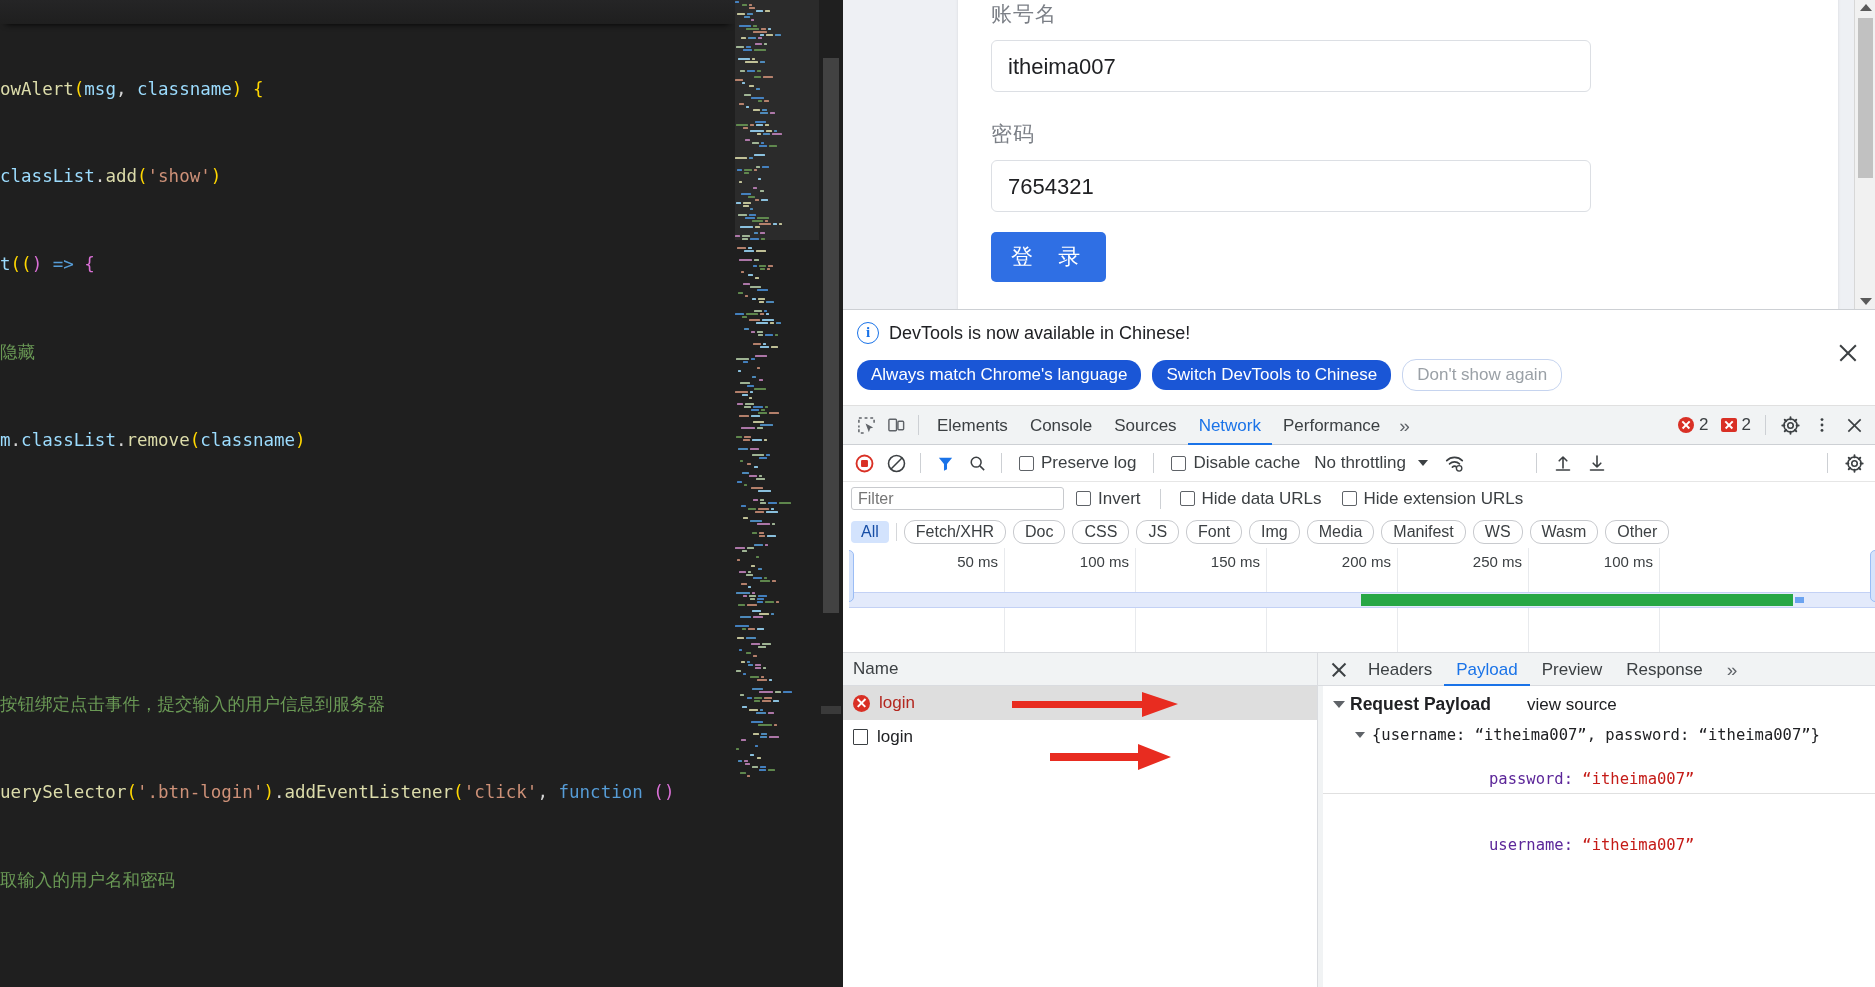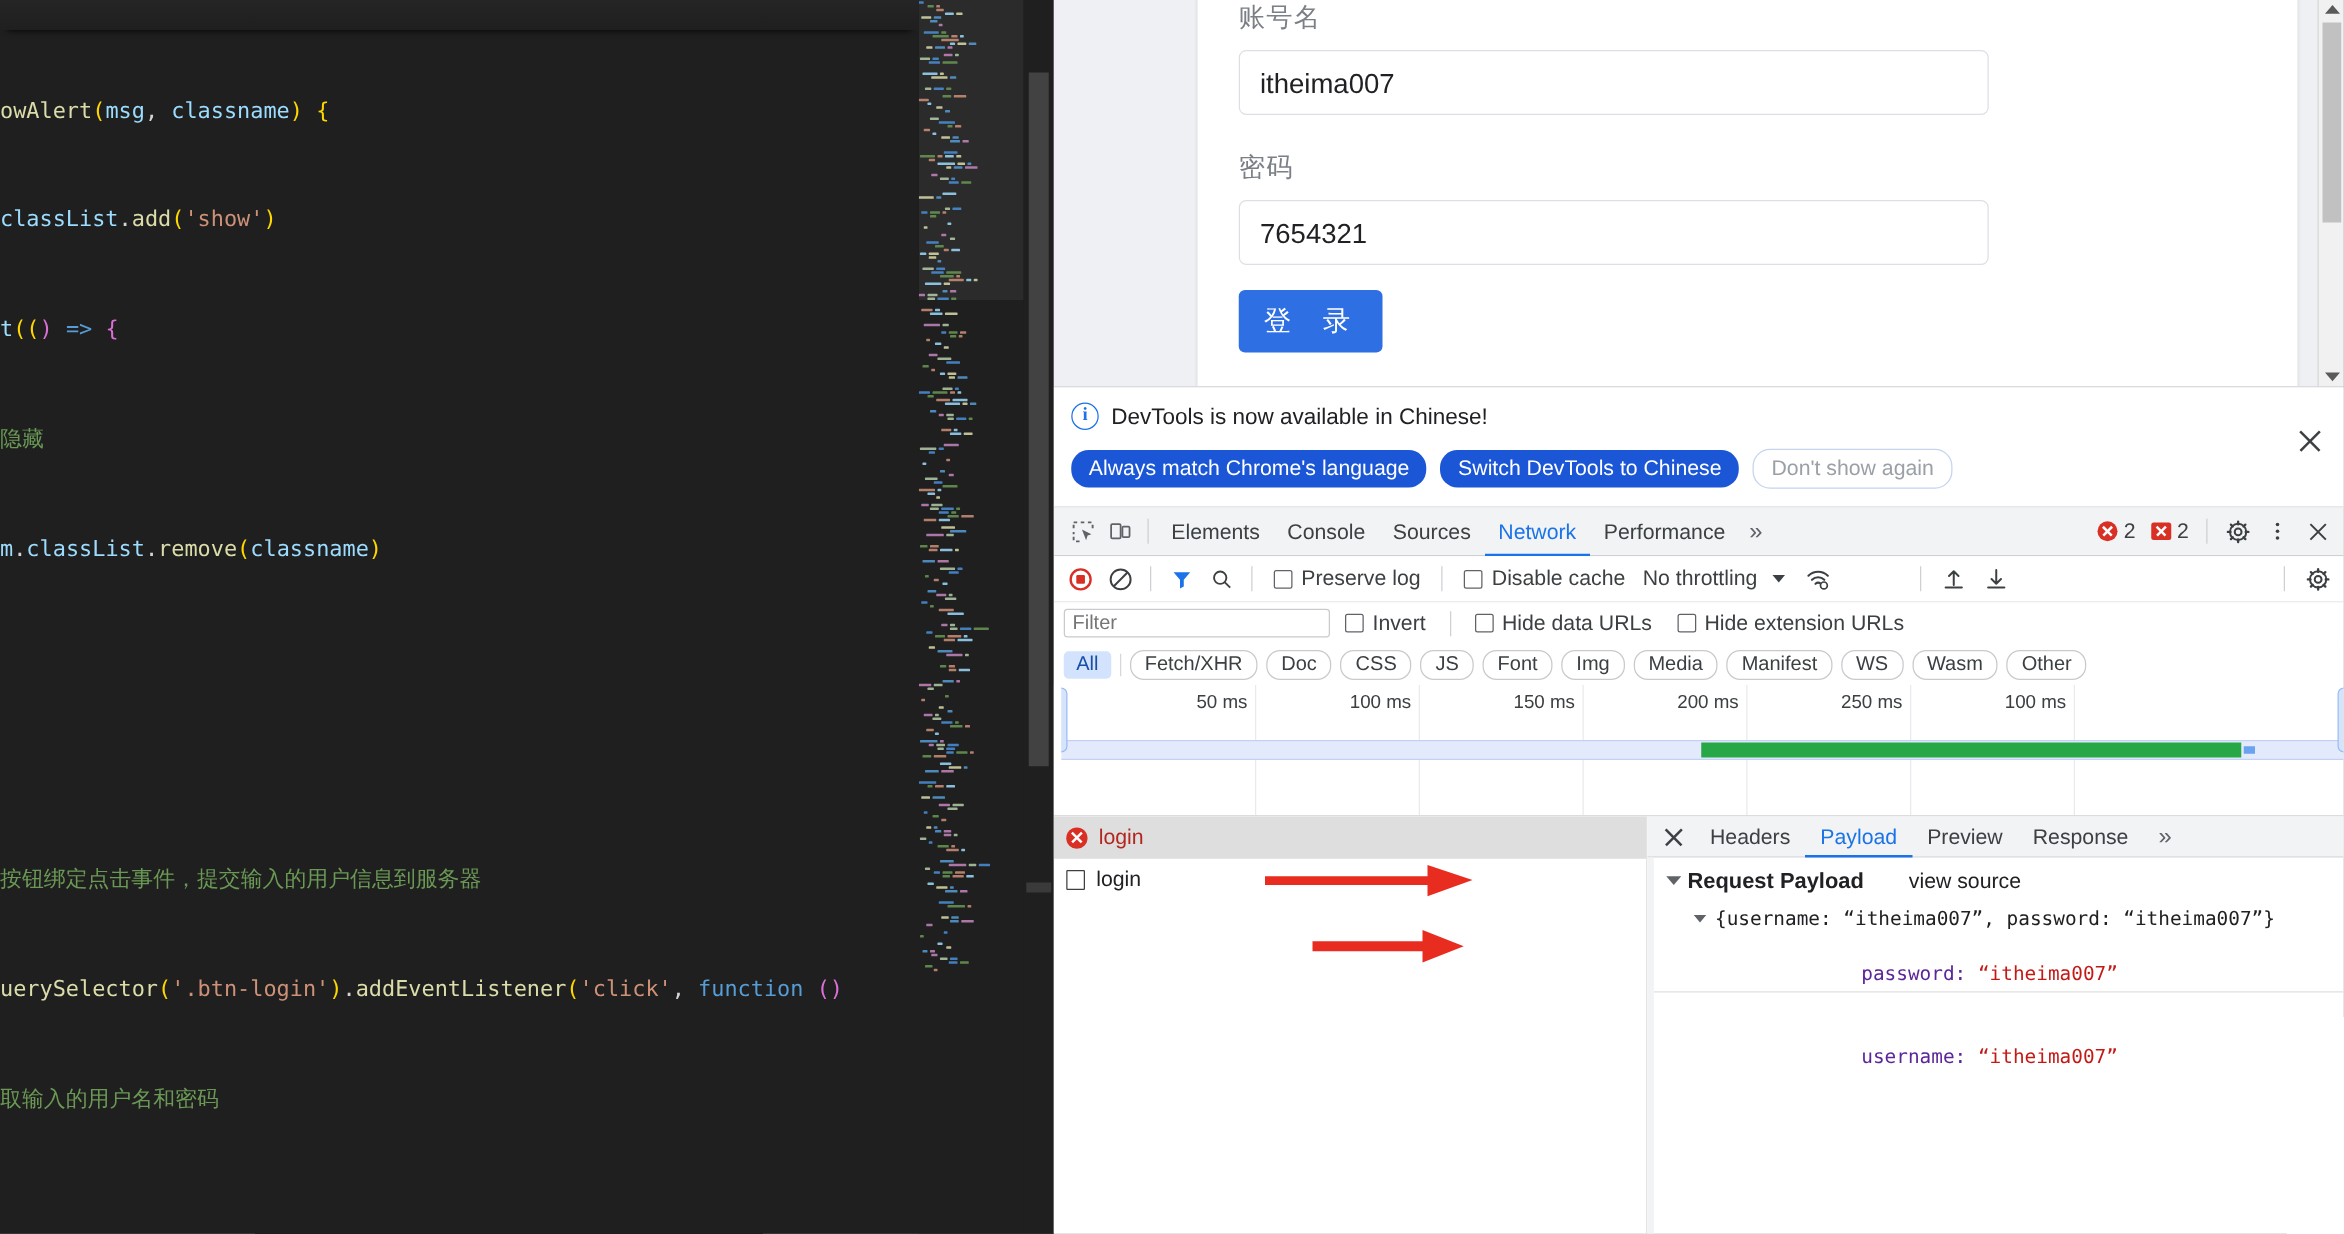--- a/index.html
+++ b/index.html
@@ -805,20 +805,23 @@
         <div id="ov-green" style="left:512px;width:432px"></div>
         <div id="ov-tail" style="left:946px"></div>
         <div class="ov-handle" style="left:-5px"></div>
         <div class="ov-handle" style="right:-5px"></div>
       </div>
     </div>
 
     <div id="split">
 
       <div id="req-pane">
+        <div id="req-head">
+          <span>Name</span>
+        </div>
         <div class="req-row failed selected">
           <span class="ico-err"></span>
           <span class="nm">login</span>
         </div>
         <div class="req-row">
           <span class="ico-doc"></span>
           <span class="nm">login</span>
         </div>
       </div>
 

